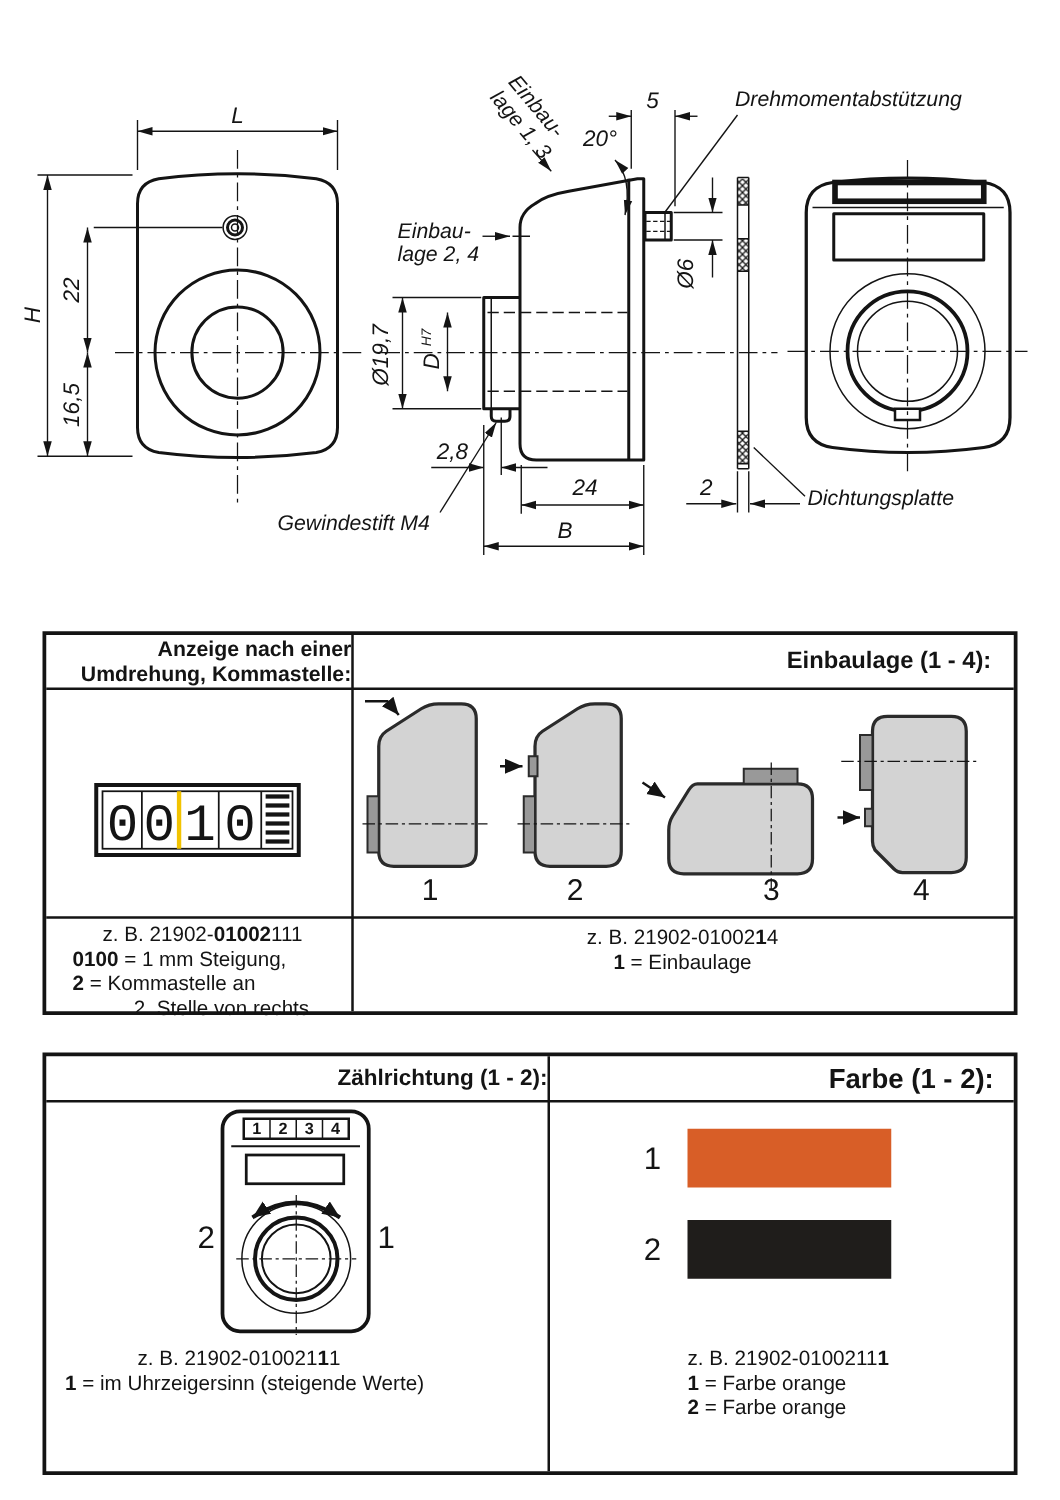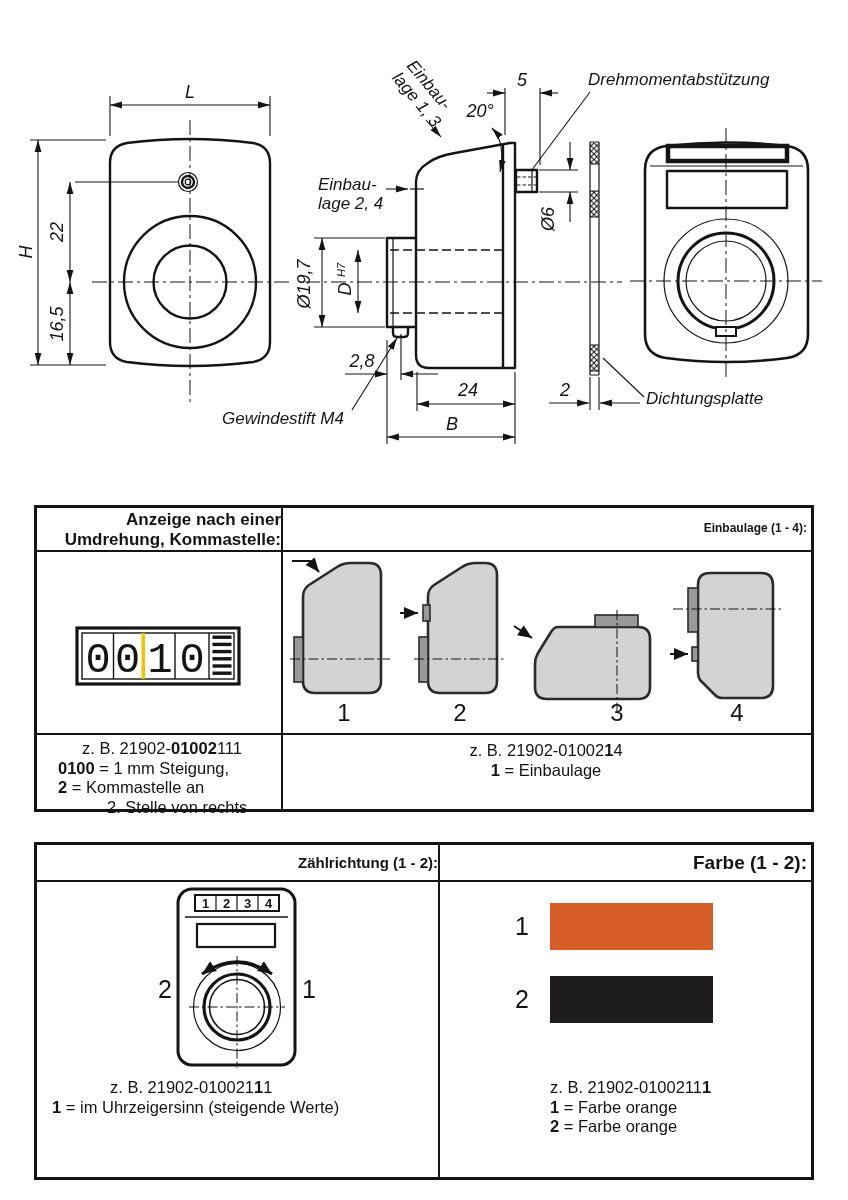--- a/index.html
+++ b/index.html
@@ -178,21 +178,21 @@
 </svg>
 
 <div class="tbl" id="midTable" style="left:34px;top:505px;width:774px;height:301px">
   <div class="vdiv" style="left:244px"></div>
   <div class="hdiv" style="top:42px"></div>
   <div class="hdiv" style="top:225px"></div>
   <div class="hdr" style="left:0;width:244px;top:2px">
     <div>Anzeige nach einer</div>
     <div>Umdrehung, Kommastelle:</div>
   </div>
-  <div class="hdr" style="left:246px;right:4px;top:11px;font-size:12px">Einbaulage (1 - 4):</div>
+  <div class="hdr" style="left:246px;right:18px;top:11px;font-size:19px">Einbaulage (1 - 4):</div>
 </div>
 
 <svg class="abs" style="left:75px;top:626px" width="166" height="60" viewBox="0 0 166 60">
   <rect x="2" y="2" width="162" height="56" fill="#fff" stroke="#141414" stroke-width="3.2"></rect>
   <rect x="7" y="7" width="152" height="46" fill="#fff" stroke="#141414" stroke-width="1.4"></rect>
   <path d="M38.5 7 V53 M100 7 V53 M134 7 V53" stroke="#141414" stroke-width="1.4"></path>
   <rect x="66.5" y="7" width="3.5" height="46" fill="#F2C300"></rect>
   <text class="digit" x="23" y="46" text-anchor="middle">0</text>
   <text class="digit" x="52.5" y="46" text-anchor="middle">0</text>
   <text class="digit" x="85" y="46" text-anchor="middle">1</text>
@@ -245,22 +245,22 @@
   <div style="padding-left:49px">2. Stelle von rechts</div>
 </div>
 <div class="ex" style="left:284px;top:741px;width:524px;text-align:center">
   <div><span>z. B. 21902-01002</span><b>1</b><span>4</span></div>
   <div><b>1</b><span> = Einbaulage</span></div>
 </div>
 
 <div class="tbl" id="botTable" style="left:34px;top:842px;width:774px;height:332px">
   <div class="vdiv" style="left:401px"></div>
   <div class="hdiv" style="top:35px"></div>
-  <div class="hdr" style="left:0;width:401px;top:8px;font-size:15px">Zählrichtung (1 - 2):</div>
-  <div class="hdr" style="left:403px;right:4px;top:8px;font-size:19px">Farbe (1 - 2):</div>
+  <div class="hdr" style="left:0;width:401px;top:8px;font-size:18px">Zählrichtung (1 - 2):</div>
+  <div class="hdr" style="left:403px;right:16px;top:8px;font-size:22px">Farbe (1 - 2):</div>
 </div>
 
 <svg class="abs" style="left:152px;top:886px" width="170" height="186" viewBox="0 0 170 186">
   <text class="biglbl" x="13" y="112" text-anchor="middle">2</text>
   <text class="biglbl" x="157" y="112" text-anchor="middle">1</text>
   <rect x="26" y="3" width="117" height="176" rx="14" fill="#fff" stroke="#141414" stroke-width="3"></rect>
   <rect x="43" y="9" width="84" height="16" fill="#fff" stroke="#141414" stroke-width="2"></rect>
   <path d="M64 9 V25 M85 9 V25 M106 9 V25" stroke="#141414" stroke-width="1.2"></path>
   <text class="stripdigit" x="53.5" y="21.5" text-anchor="middle">1</text>
   <text class="stripdigit" x="74.5" y="21.5" text-anchor="middle">2</text>

